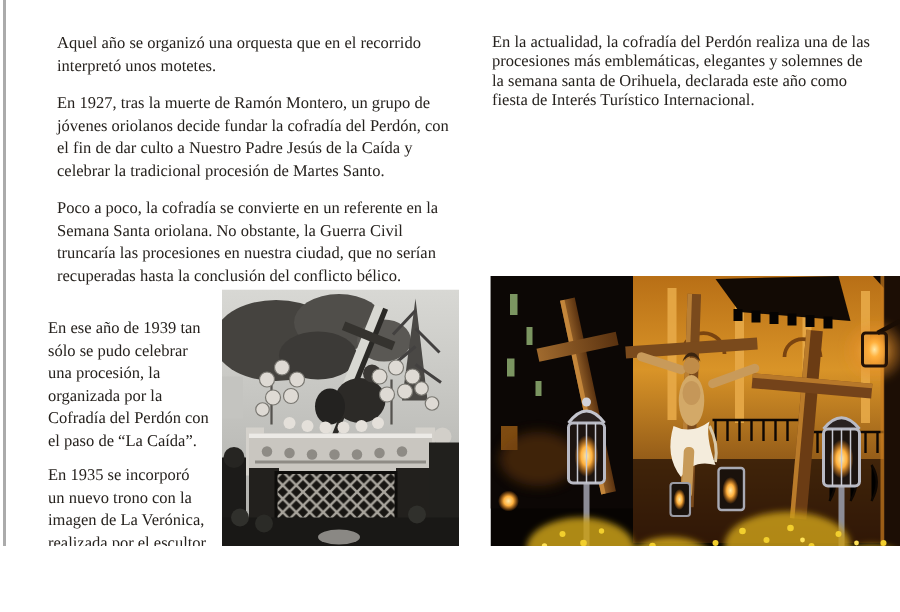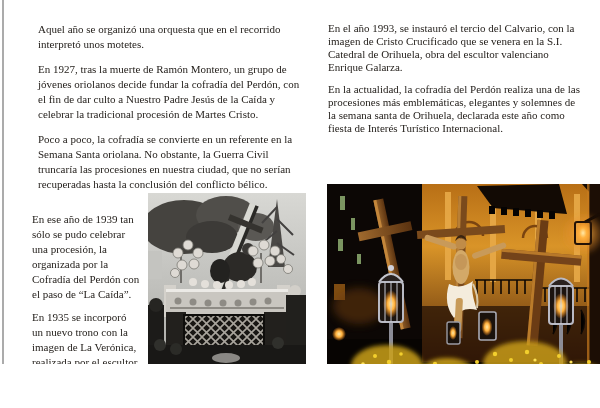--- a/index.html
+++ b/index.html
@@ -26,21 +26,21 @@
 </style>
 </head>
 <body>
 
 <div class="page">
 
   <div class="page-edge-left"></div>
 
   <div class="col col-left">
     <p>Aquel año se organizó una orquesta que en el recorrido interpretó unos motetes.</p>
-    <p>En 1927, tras la muerte de Ramón Montero, un grupo de jóvenes oriolanos decide fundar la cofradía del Perdón, con el fin de dar culto a Nuestro Padre Jesús de la Caída y celebrar la tradicional procesión de Martes Cristo.</p>
+    <p>En 1927, tras la muerte de Ramón Montero, un grupo de jóvenes oriolanos decide fundar la cofradía del Perdón, con el fin de dar culto a Nuestro Padre Jesús de la Caída y celebrar la tradicional procesión de Martes Santo.</p>
     <p>Poco a poco, la cofradía se convierte en un referente en la Semana Santa oriolana. No obstante, la Guerra Civil truncaría las procesiones en nuestra ciudad, que no serían recuperadas hasta la conclusión del conflicto bélico.</p>
   </div>
 
   <div class="col col-left-narrow">
     <p>En ese año de 1939 tan sólo se pudo celebrar una procesión, la organizada por la Cofradía del Perdón con el paso de “La Caída”.</p>
     <p>En 1935 se incorporó un nuevo trono con la imagen de La Verónica, realizada por el escultor José Dies López.</p>
   </div>
 
   <figure class="photo-bw">
     <svg viewBox="0 0 158 172" preserveAspectRatio="none">
@@ -131,21 +131,20 @@
         <rect x="0" y="152" width="158" height="20" fill="#191816"></rect>
         <circle cx="12" cy="152" r="6" fill="#30302c"></circle>
           <circle cx="28" cy="156" r="6" fill="#2b2b27"></circle>
         <circle cx="130" cy="150" r="6" fill="#30302c"></circle>
         <ellipse cx="78" cy="165" rx="14" ry="5" fill="#8a8884"></ellipse>
       </g>
     </svg>
   </figure>
 
   <div class="col col-right">
-    <p>En el año 1993, se instauró el tercio del Calvario, con la imagen de Cristo Crucificado que se venera en la S.I. Catedral de Orihuela, obra del escultor valenciano Enrique Galarza.</p>
     <p>En la actualidad, la cofradía del Perdón realiza una de las procesiones más emblemáticas, elegantes y solemnes de la semana santa de Orihuela, declarada este año como fiesta de Interés Turístico Internacional.</p>
   </div>
 
   <figure class="photo-color">
     <svg viewBox="0 0 273 224" preserveAspectRatio="none">
       <defs>
         <linearGradient id="fac" x1="0" y1="0" x2="0" y2="1">
           <stop offset="0" stop-color="#b86f16"></stop>
           <stop offset="0.35" stop-color="#d99428"></stop>
           <stop offset="1" stop-color="#55290a"></stop>

